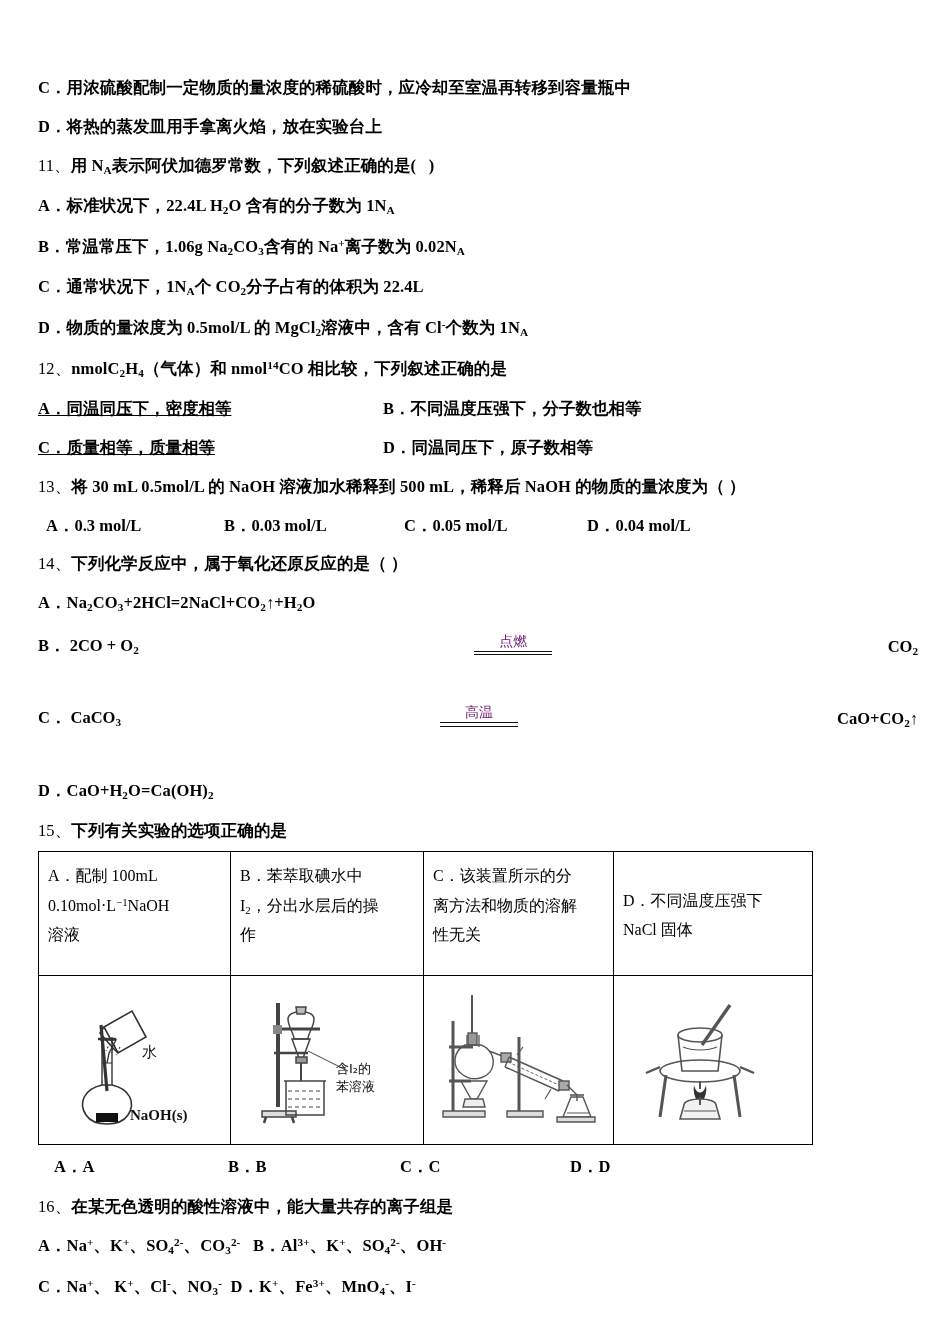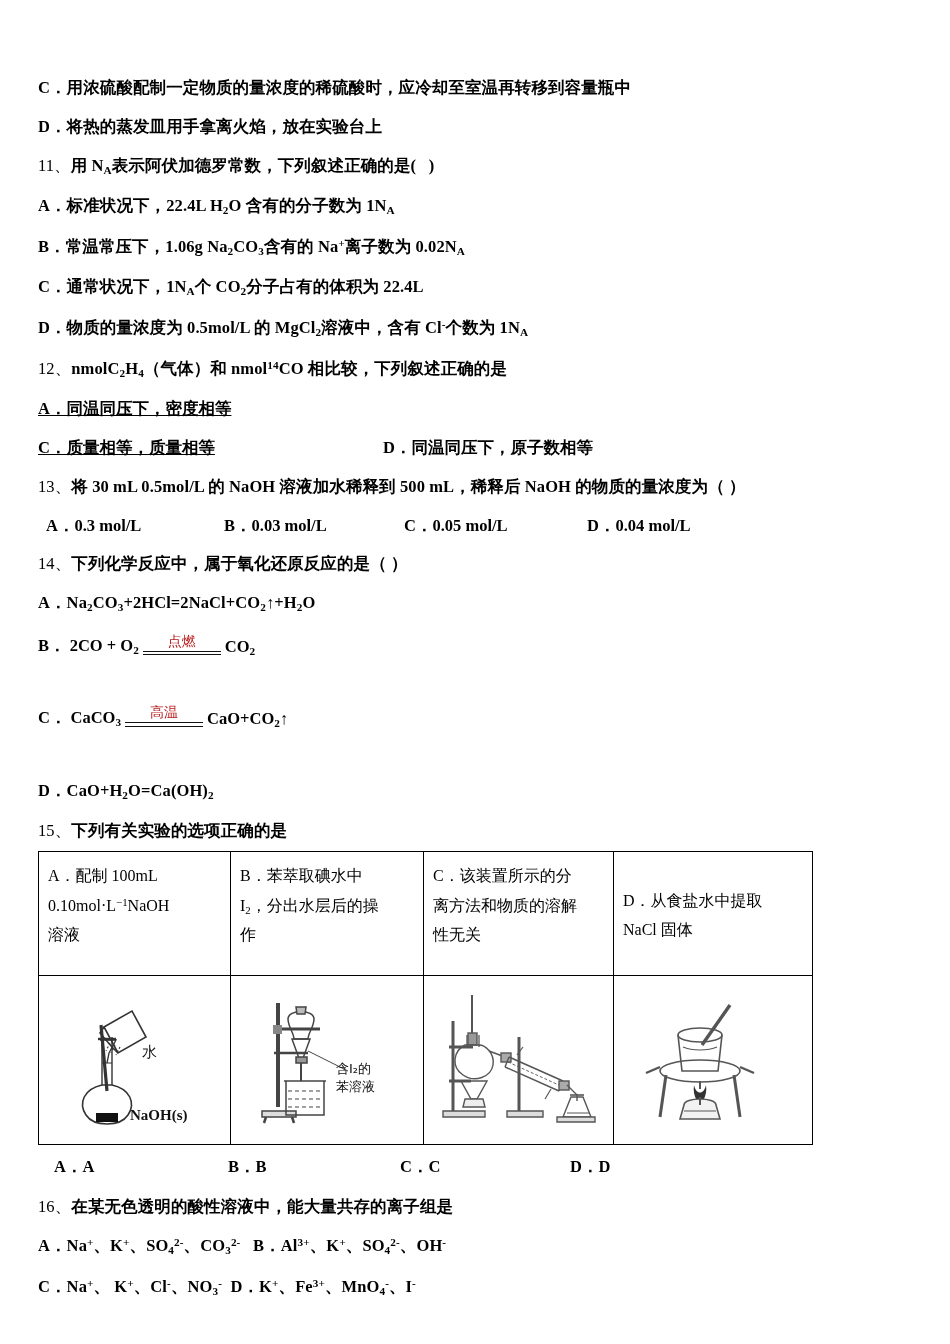--- a/index.html
+++ b/index.html
@@ -85,34 +85,35 @@
   .abcdrow .a3 { width: 170px; }
   .abcdrow .a4 { width: 170px; }
 
   
   .rxn {
     display: flex;
     align-items: flex-end;
     font-size: 16.5px;
     font-weight: bold;
     margin: 0;
+    justify-content: space-between;
   }
   .rxn .lhs { white-space: nowrap; }
   .rxn .rhs { white-space: nowrap; }
   .cond {
     position: relative;
     width: 78px;
     margin: 0 4px 2px 4px;
     text-align: center;
   }
   .cond .condtext {
     font-family: "DejaVu Sans", "Liberation Sans", sans-serif;
     font-size: 14px;
     font-weight: normal;
-    color: #b91c1c;
+    color: #701a75;
     line-height: 1;
     display: block;
     margin-bottom: 3px;
   }
   .cond .bar {
     display: block;
     border-top: 1.6px solid #111;
     border-bottom: 1.6px solid #111;
     height: 2.5px;
     width: 100%;
@@ -168,20 +169,21 @@
   <div class="line opt">A．标准状况下，22.4L H<sub>2</sub>O 含有的分子数为 1N<sub>A</sub></div>
   <div class="line opt">B．常温常压下，1.06g Na<sub>2</sub>CO<sub>3</sub>含有的 Na<sup>+</sup>离子数为 0.02N<sub>A</sub></div>
   <div class="line opt">C．通常状况下，1N<sub>A</sub>个 CO<sub>2</sub>分子占有的体积为 22.4L</div>
   <div class="line opt">D．物质的量浓度为 0.5mol/L 的 MgCl<sub>2</sub>溶液中，含有 Cl<sup>-</sup>个数为 1N<sub>A</sub></div>
 
   <div class="line">
     <span class="qnum">12、</span><span class="qbody">nmolC<sub>2</sub>H<sub>4</sub>（气体）和 nmol<sup>14</sup>CO 相比较，下列叙述正确的是</span>
   </div>
   <div class="tworow">
     <div class="c1 opt">A．同温同压下，密度相等</div>
+    <div class="c2 opt">B．不同温度压强下，分子数也相等</div>
   </div>
   <div class="tworow">
     <div class="c1 opt">C．质量相等，质量相等</div>
     <div class="c2 opt">D．同温同压下，原子数相等</div>
   </div>
 
   <div class="line">
     <span class="qnum">13、</span><span class="qbody">将 30 mL 0.5mol/L 的 NaOH 溶液加水稀释到 500 mL，稀释后 NaOH 的物质的量浓度为（  ）</span>
   </div>
   <div class="fourrow">
@@ -234,21 +236,21 @@
         <span>B．</span><span>苯萃取碘水中</span><br>
         <span>I<sub>2</sub>，分出水层后的操</span><br>
         <span>作</span>
       </td>
       <td class="hdr col3">
         <span>C．</span><span>该装置所示的分</span><br>
         <span>离方法和物质的溶解</span><br>
         <span>性无关</span>
       </td>
       <td class="hdr col4 mid">
-        <span>D．</span><span>从食盐水中提取</span><br>
+        <span>D．</span><span>不同温度压强下</span><br>
         <span>NaCl 固体</span>
       </td>
     </tr>
     <tr>
 
       <td class="pic col1">
         <svg width="150" height="150" viewBox="0 0 150 150">
           <g fill="none" stroke="#333" stroke-width="1.6">
 
             <path d="M44 42 L72 26 L86 52 L58 68 Z"></path>

